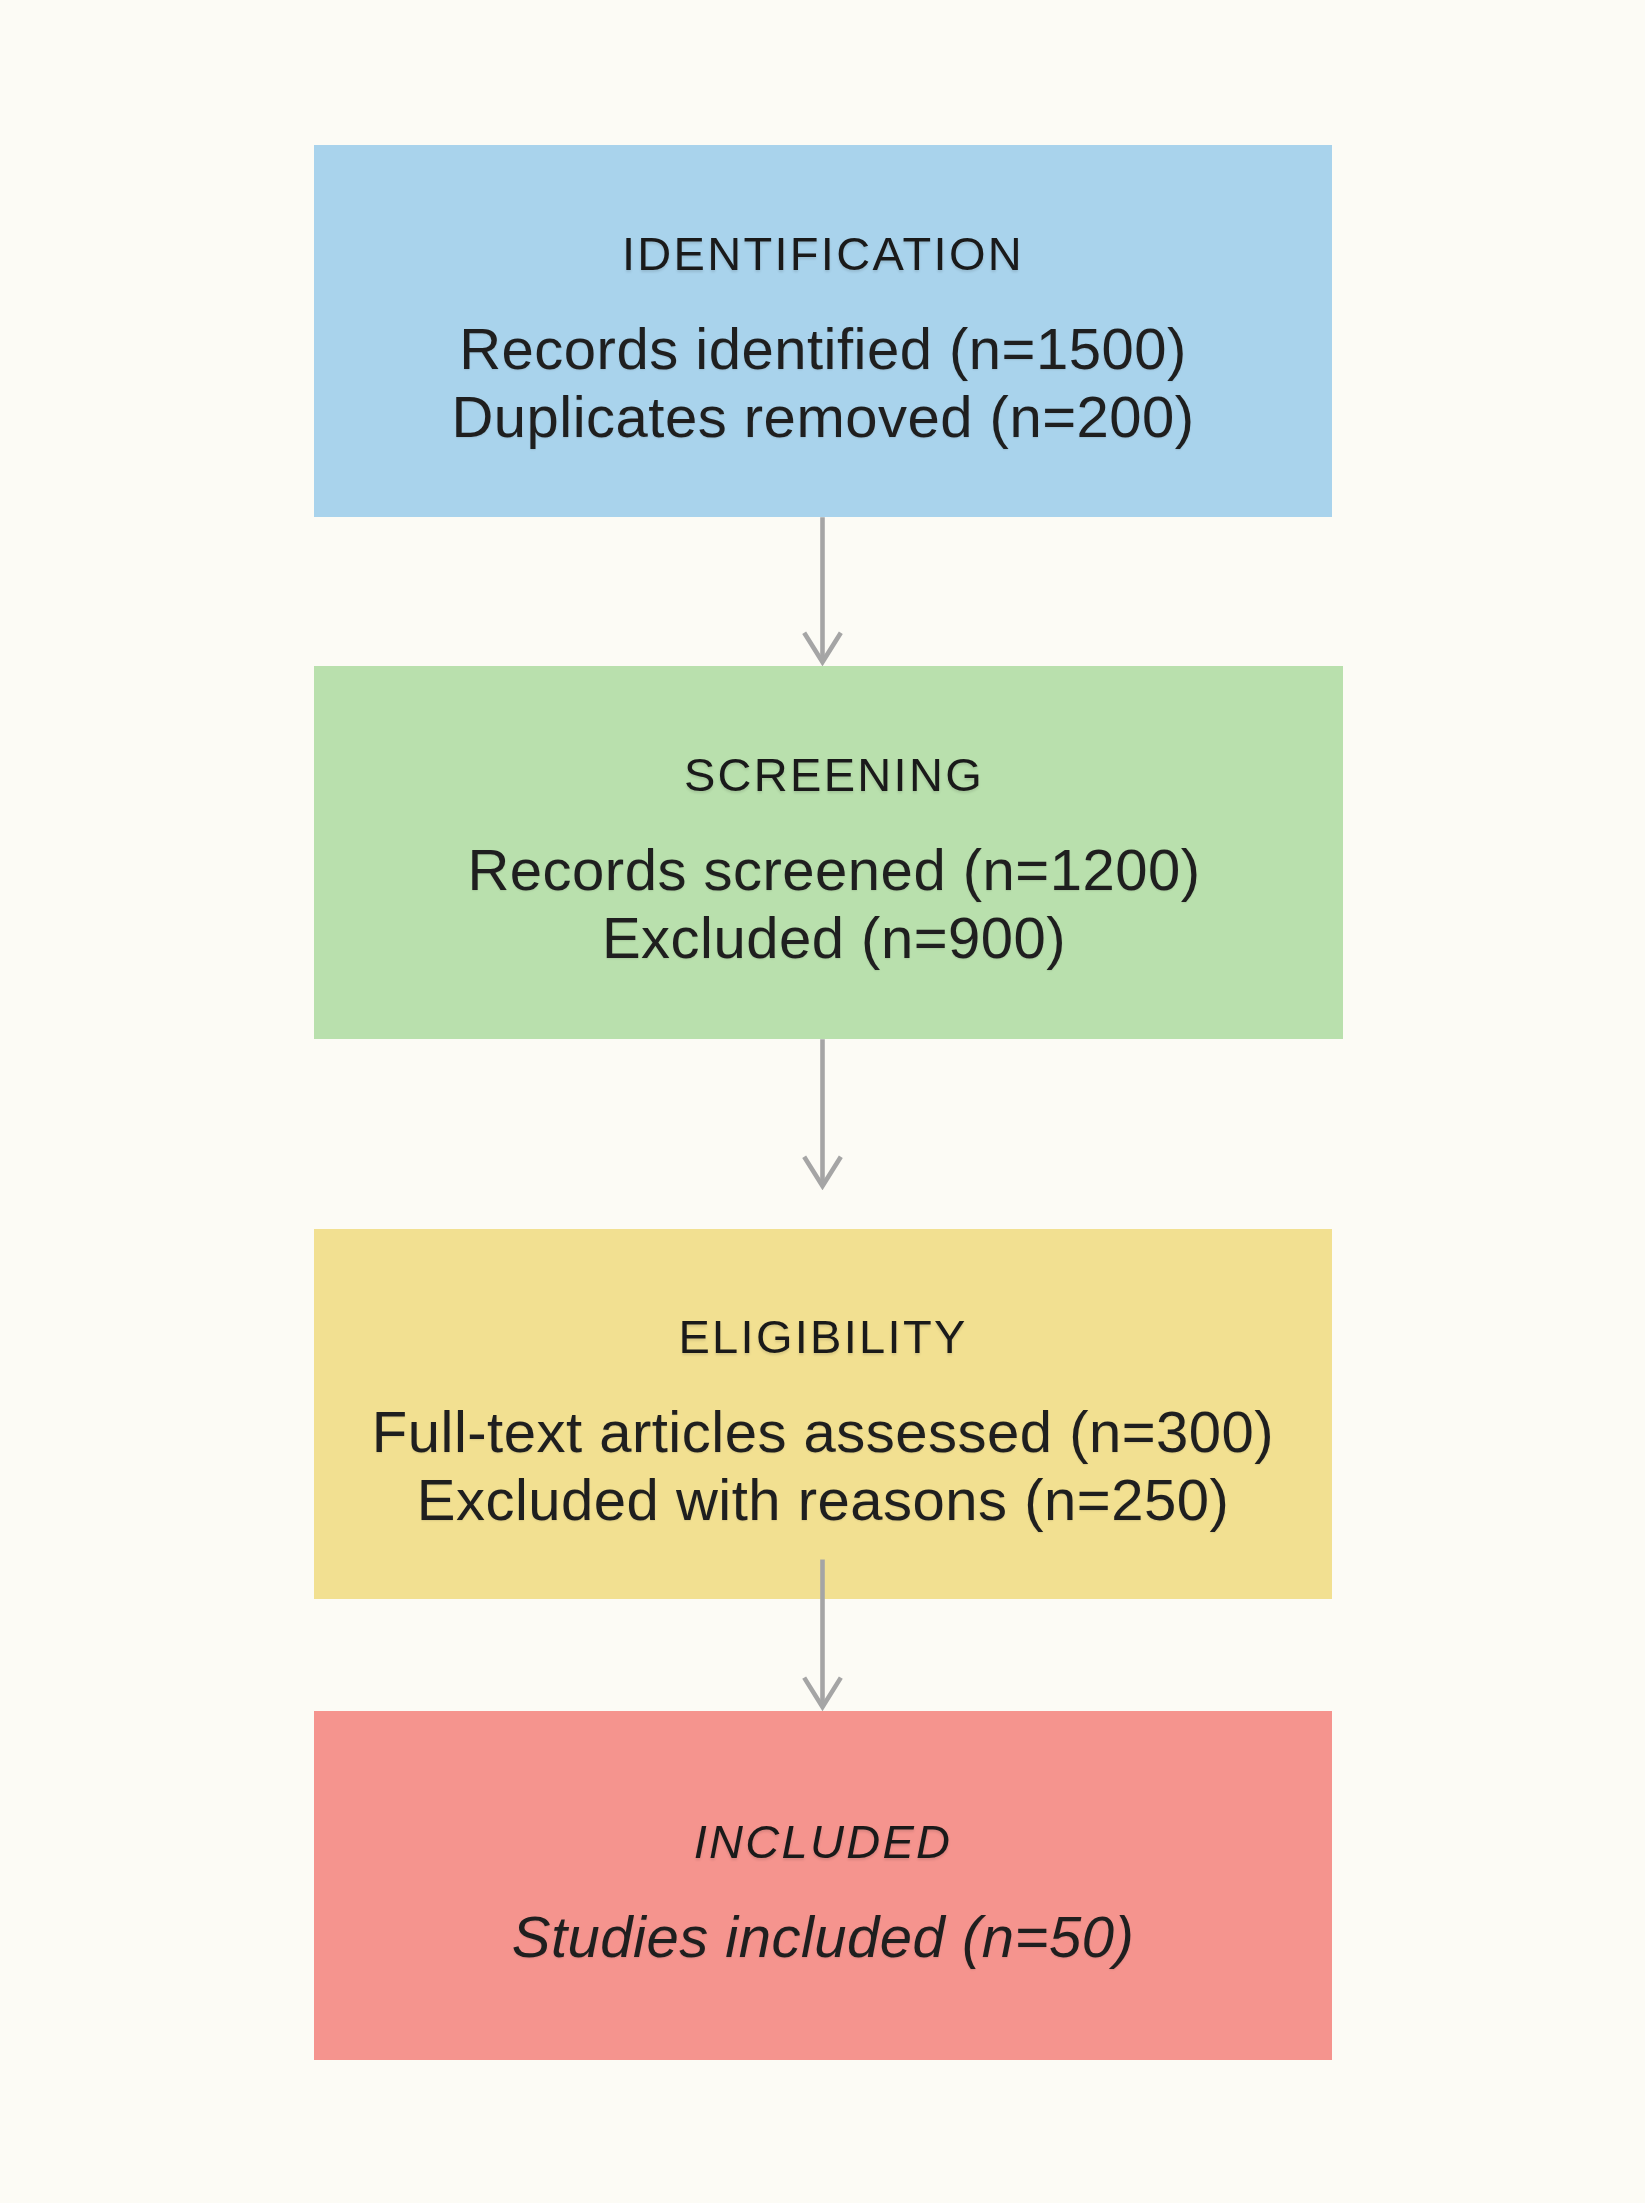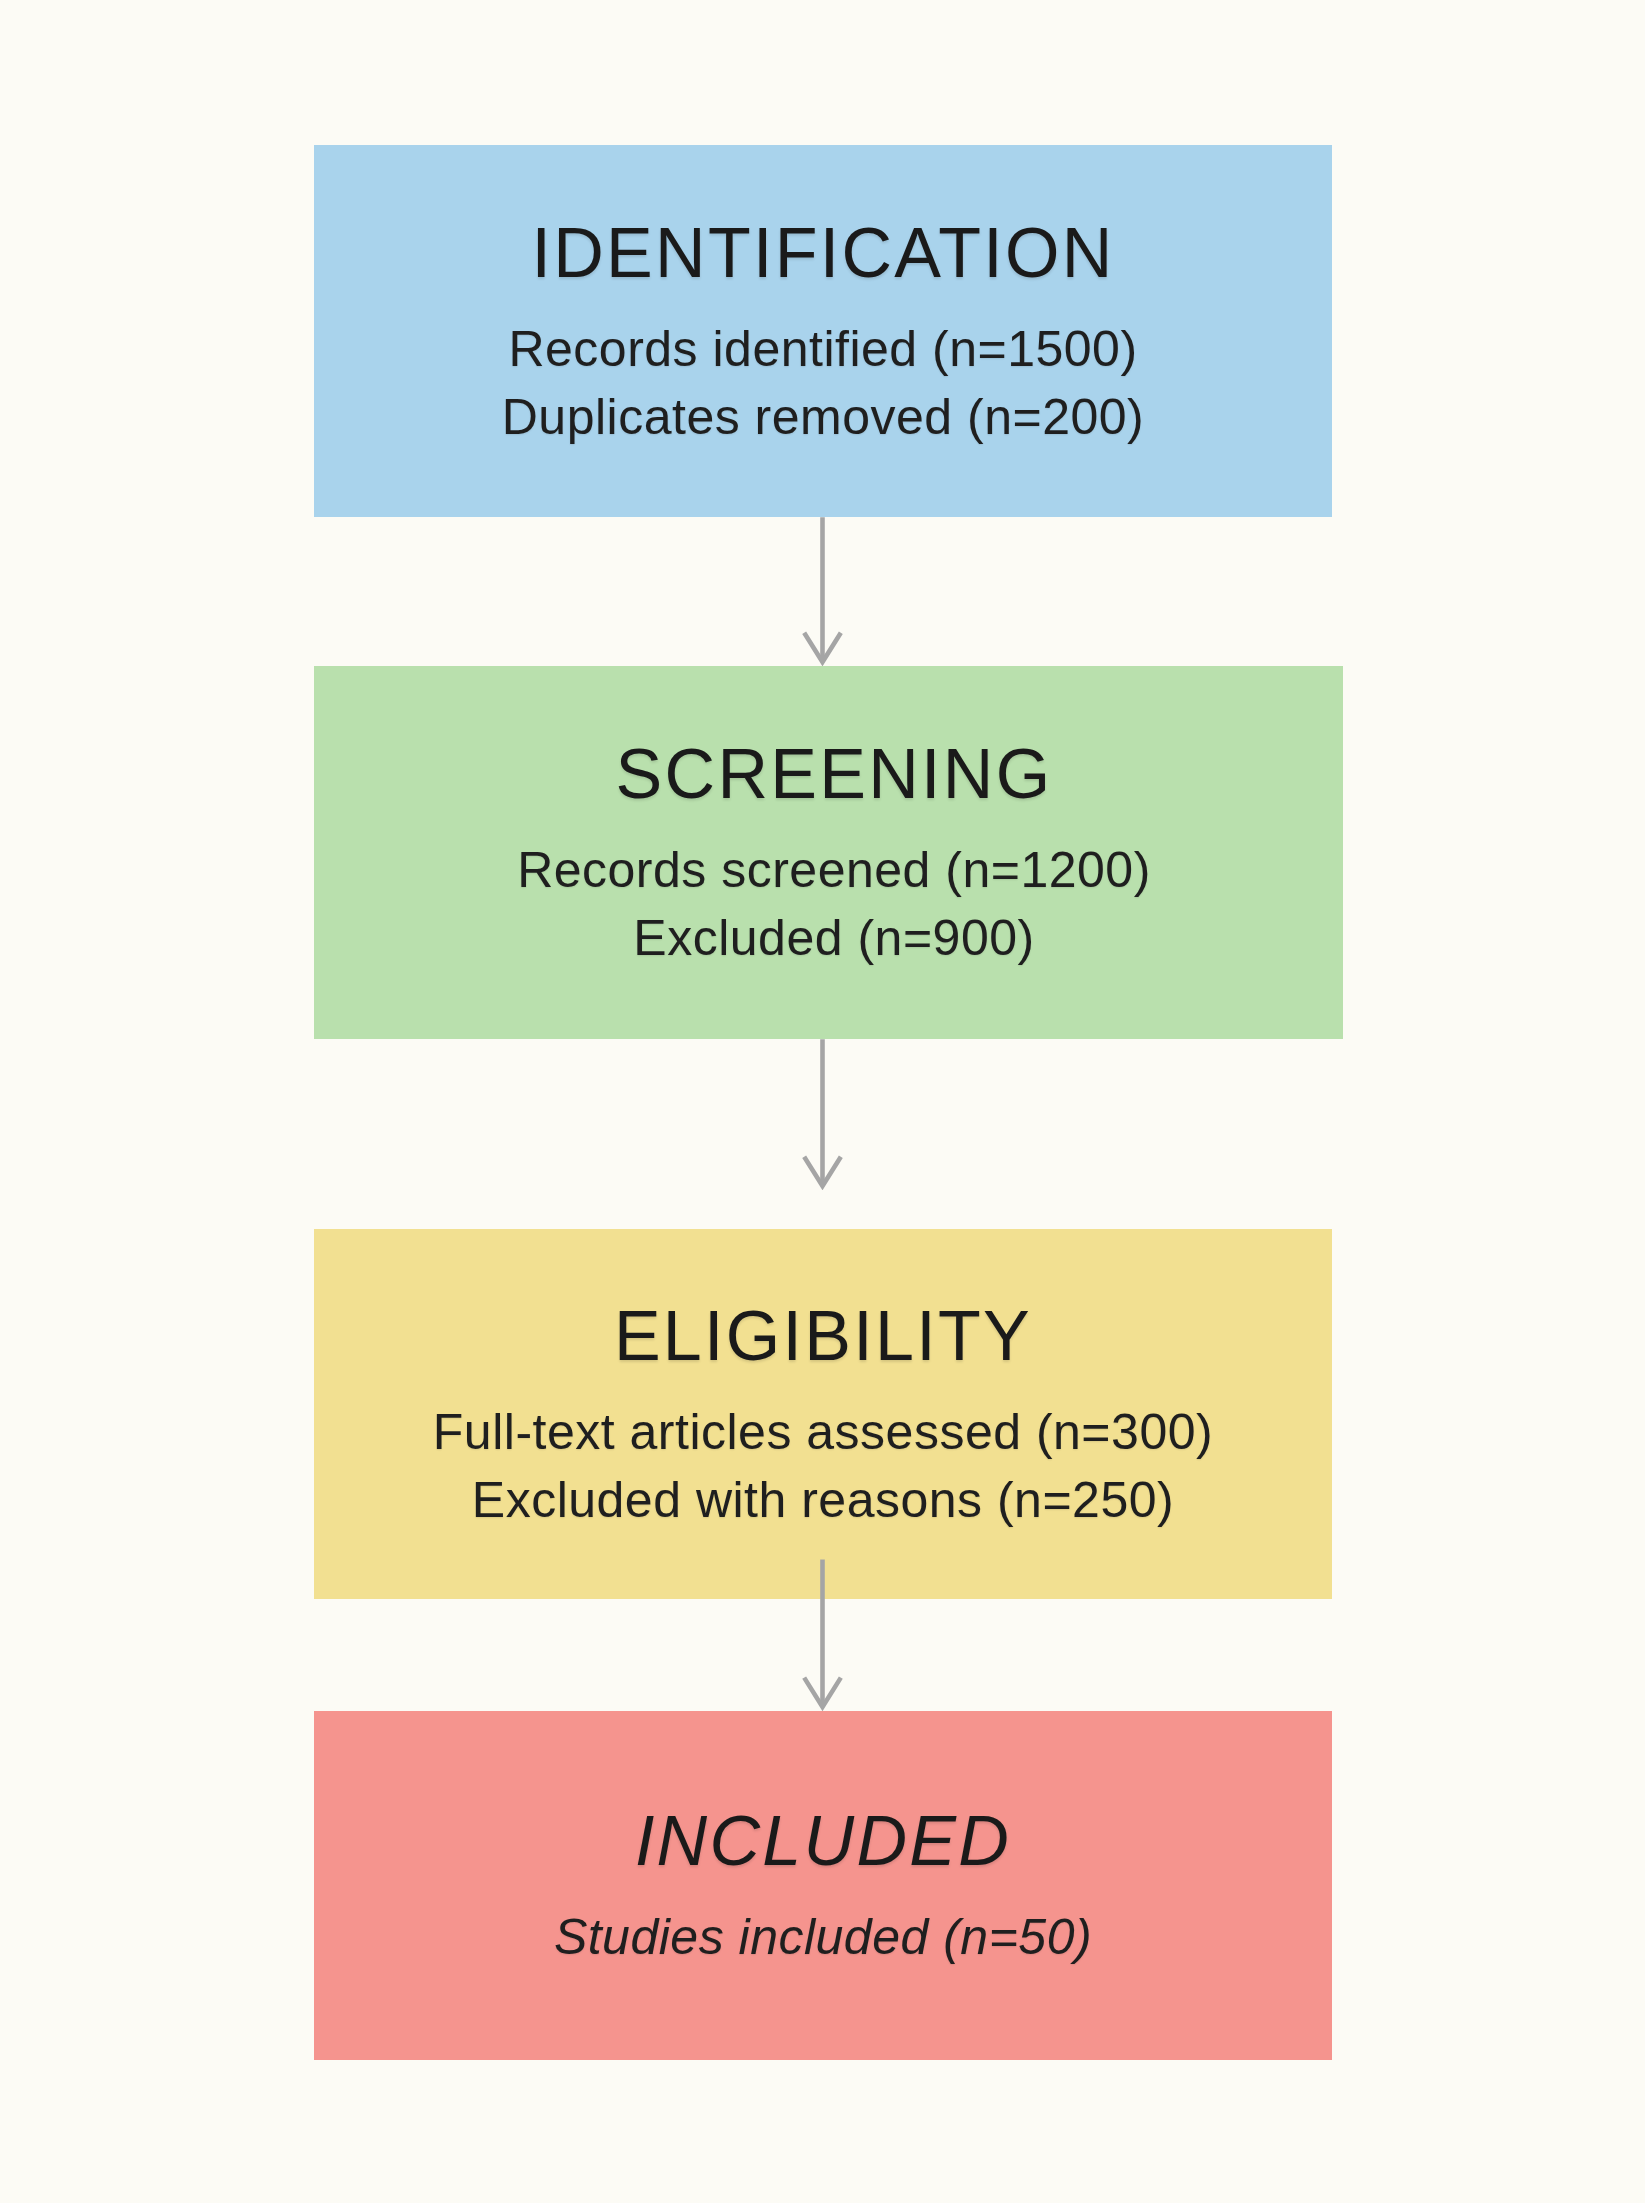--- a/index.html
+++ b/index.html
@@ -23,31 +23,31 @@
     flex-direction: column;
     justify-content: center;
     align-items: center;
     text-align: center;
   }
   .stage-box.s0 { top: 145px;  height: 372px; }
   .stage-box.s1 { top: 666px;  height: 373px; padding-left: 11px; }
   .stage-box.s2 { top: 1189px; height: 370px; }
   .stage-box.s3 { top: 1711px; height: 349px; }
   .stage-title {
-    font-size: 70px;
+    font-size: 47px;
     line-height: 83px;
     letter-spacing: 2.3px;
     font-weight: 400;
     color: #1a1a1a;
     margin-bottom: 20px;
     text-shadow: 0 1.8px 2.8px rgba(0,0,0,0.12);
     white-space: nowrap;
   }
   .stage-line {
-    font-size: 50px;
+    font-size: 58px;
     line-height: 68px;
     letter-spacing: 0.5px;
     color: #1f1f1f;
     text-shadow: 0 0.9px 1.8px rgba(0,0,0,0.10);
     white-space: nowrap;
   }
   .arrow {
     position: absolute;
     left: 795px;
     width: 55px;

